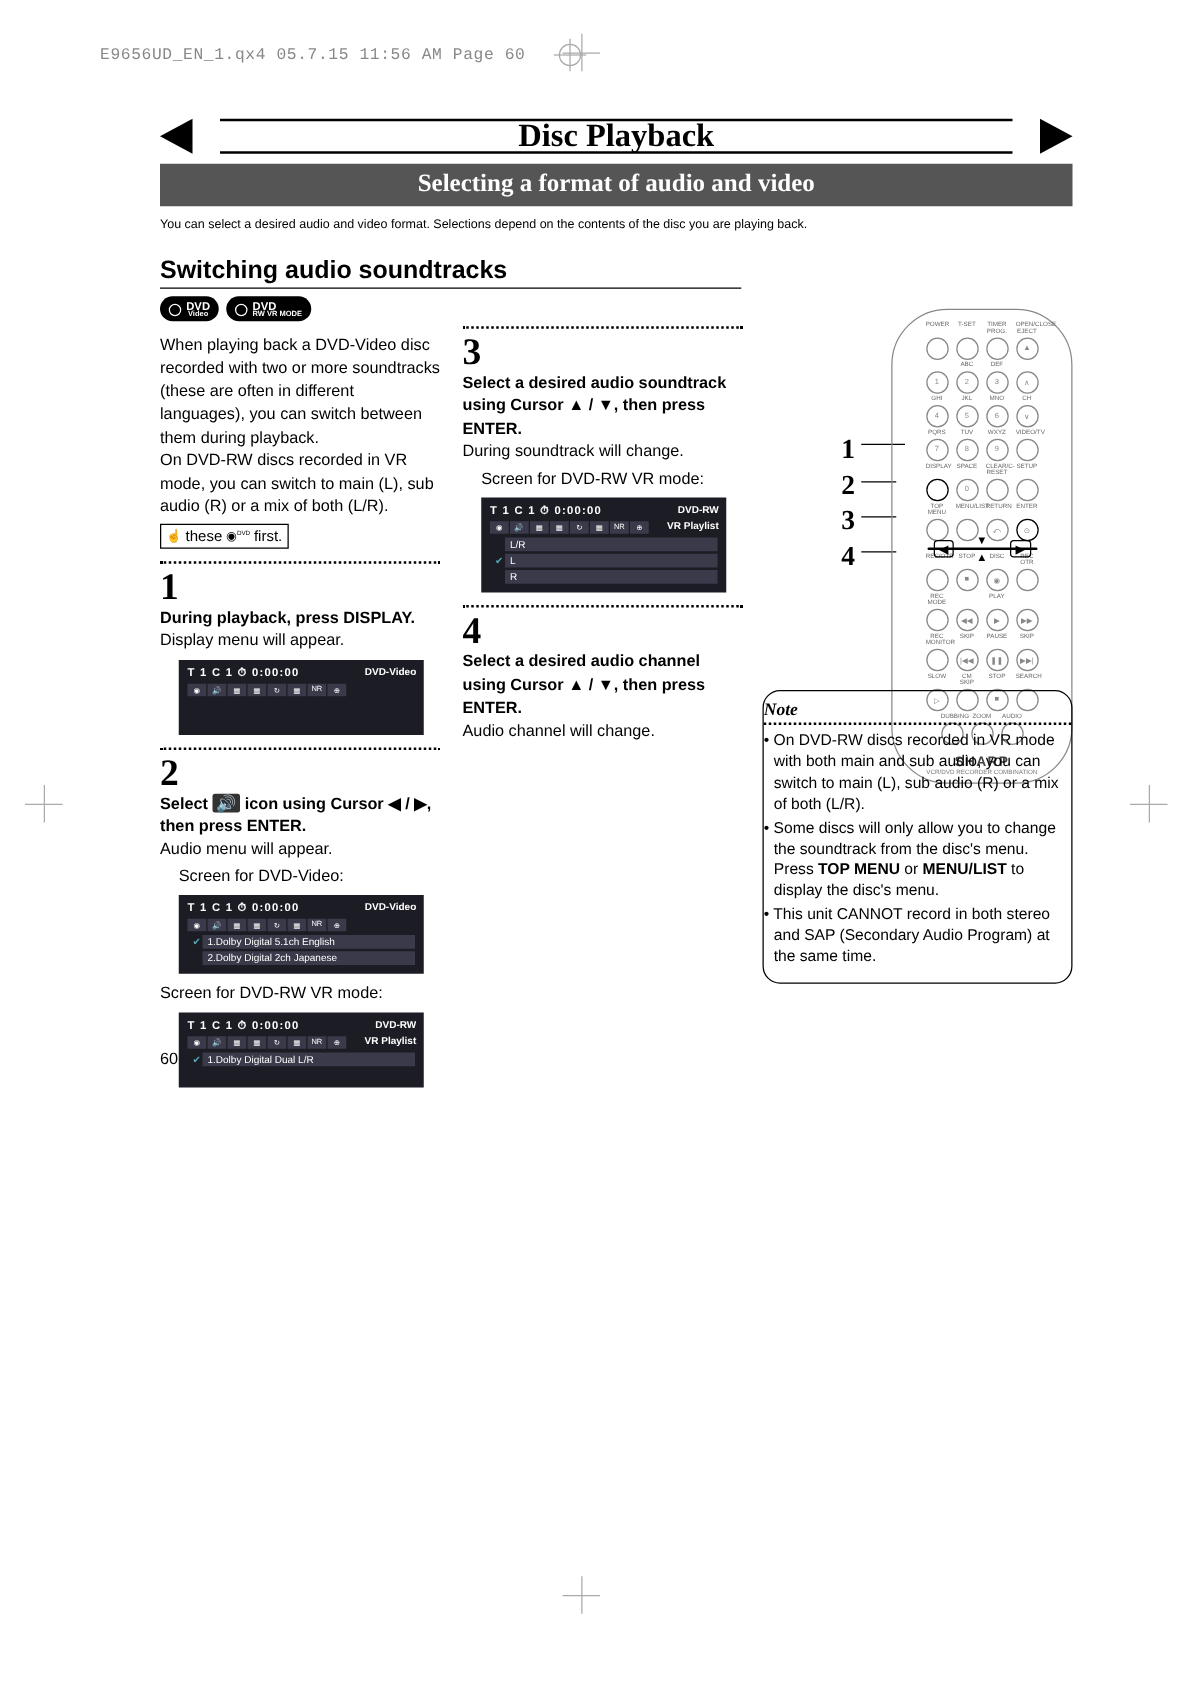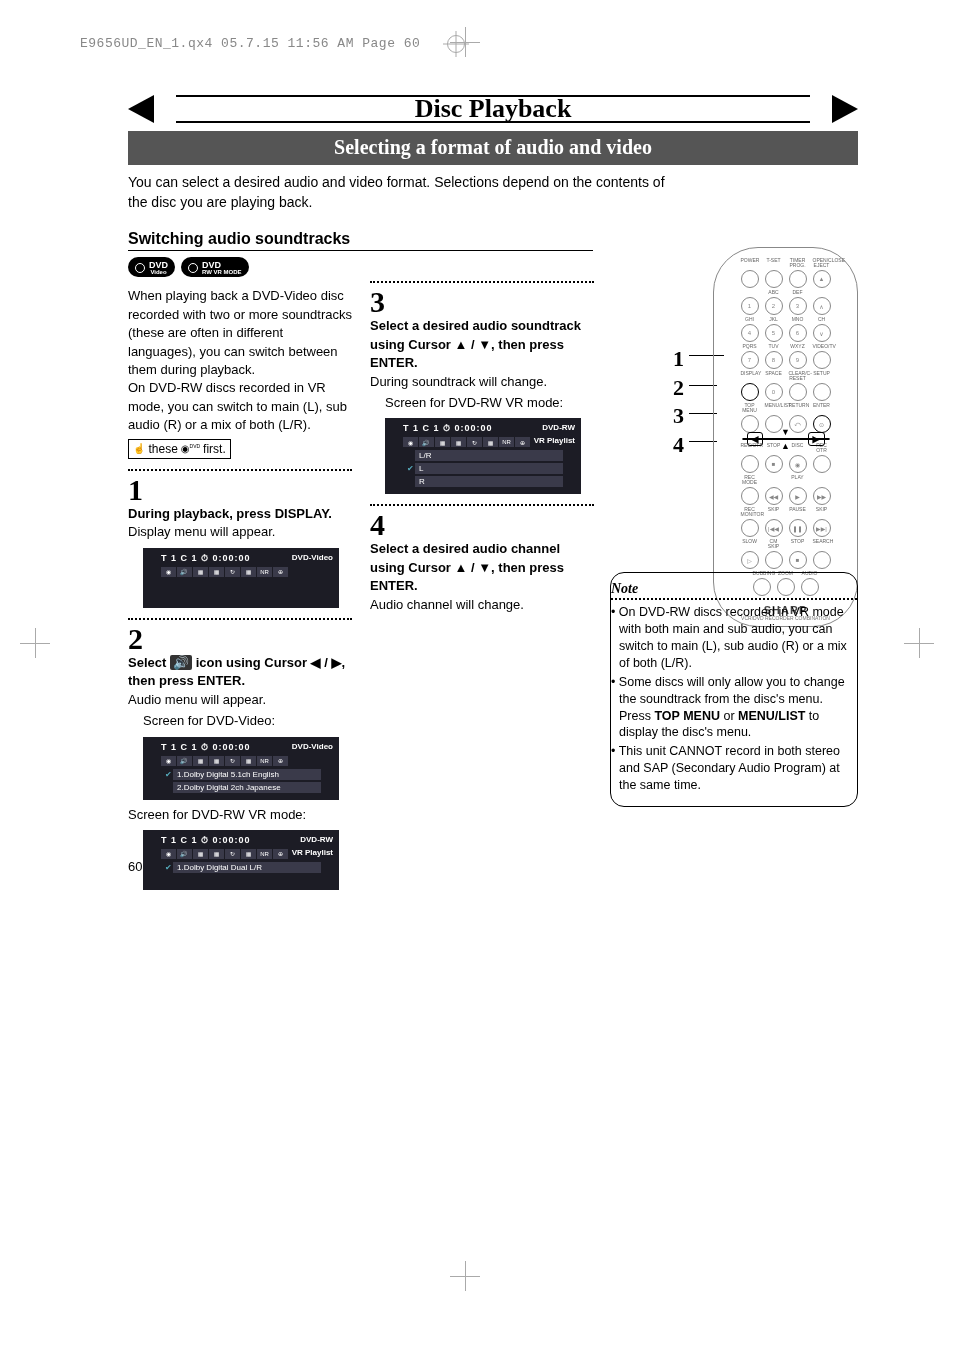--- a/index.html
+++ b/index.html
@@ -65,28 +65,28 @@
       background: #555;
       color: #fff;
       font-family: Georgia, serif;
       font-weight: bold;
       font-size: 20px;
       text-align: center;
       padding: 5px 16px 6px;
       margin: 2px 0 8px;
     }
     .intro {
-      font-size: 14px;
+      font-size: 10px;
       line-height: 1.4;
       margin-bottom: 18px;
       max-width: 540px;
     }
     .subhead {
       font-weight: bold;
-      font-size: 16px;
+      font-size: 20px;
       margin-bottom: 2px;
     }
     .rule { border-top: 1.5px solid #000; margin-bottom: 6px; width:465px;}
     .badges { display: flex; gap: 6px; margin-bottom: 10px; }
     .badge {
       background: #000;
       color: #fff;
       font-size: 9px;
       padding: 3px 7px 2px;
       border-radius: 10px;
@@ -111,21 +111,21 @@
       display:inline-flex;align-items:center;gap:3px;
       border:1px solid #000;padding:2px 4px;font-size:12px;margin-top:4px;
     }
     .tiny-icon { font-size:10px; }
     .osd {
       background: #1c1c25;
       color: #fff;
       font-size: 9px;
       width: 196px;
       margin: 6px 0 4px 15px;
-      padding: 5px 18px;
+      padding: 5px 7px;
       min-height: 60px;
       font-family: Arial, sans-serif;
       position:relative;
     }
     .osd .tl { display:flex;gap:5px;align-items:center;margin-bottom:3px;}
     .osd .tl .tx { font-weight:bold; letter-spacing:1px;}
     .osd .lbl { position:absolute; right:6px; top:5px; font-weight:bold; font-size:8px;}
     .osd .lbl2 { position:absolute; right:6px; top:18px; font-weight:bold; font-size:8px;}
     .osd .row2 { display:flex; gap:1px; }
     .osd .row2 span {

